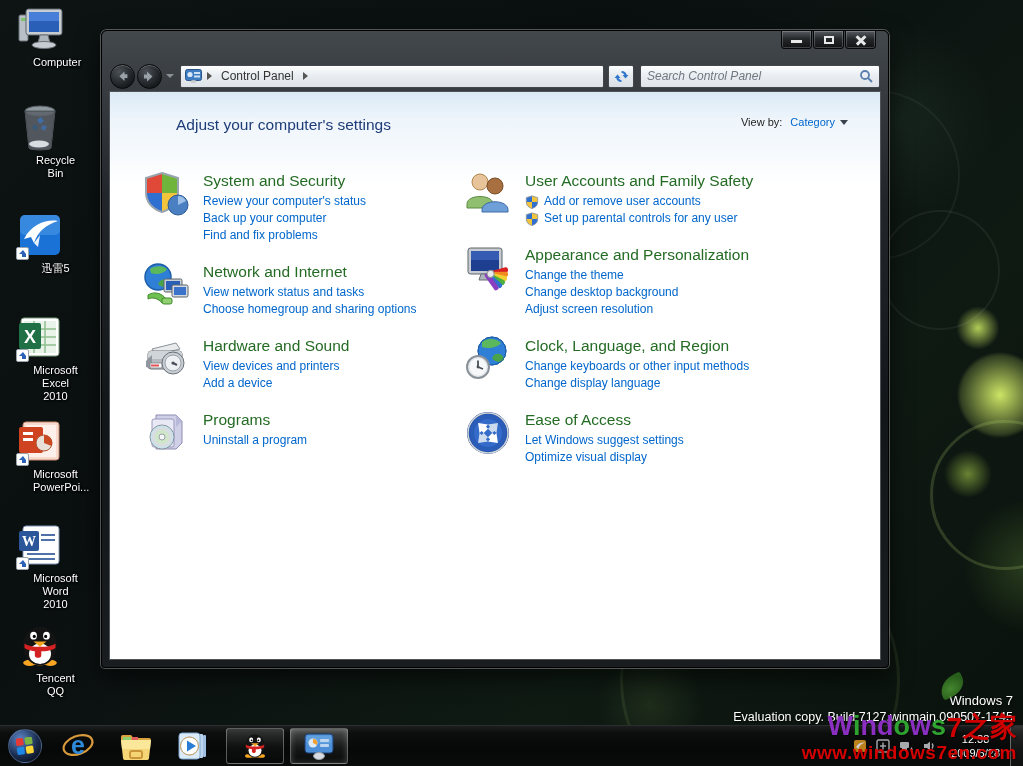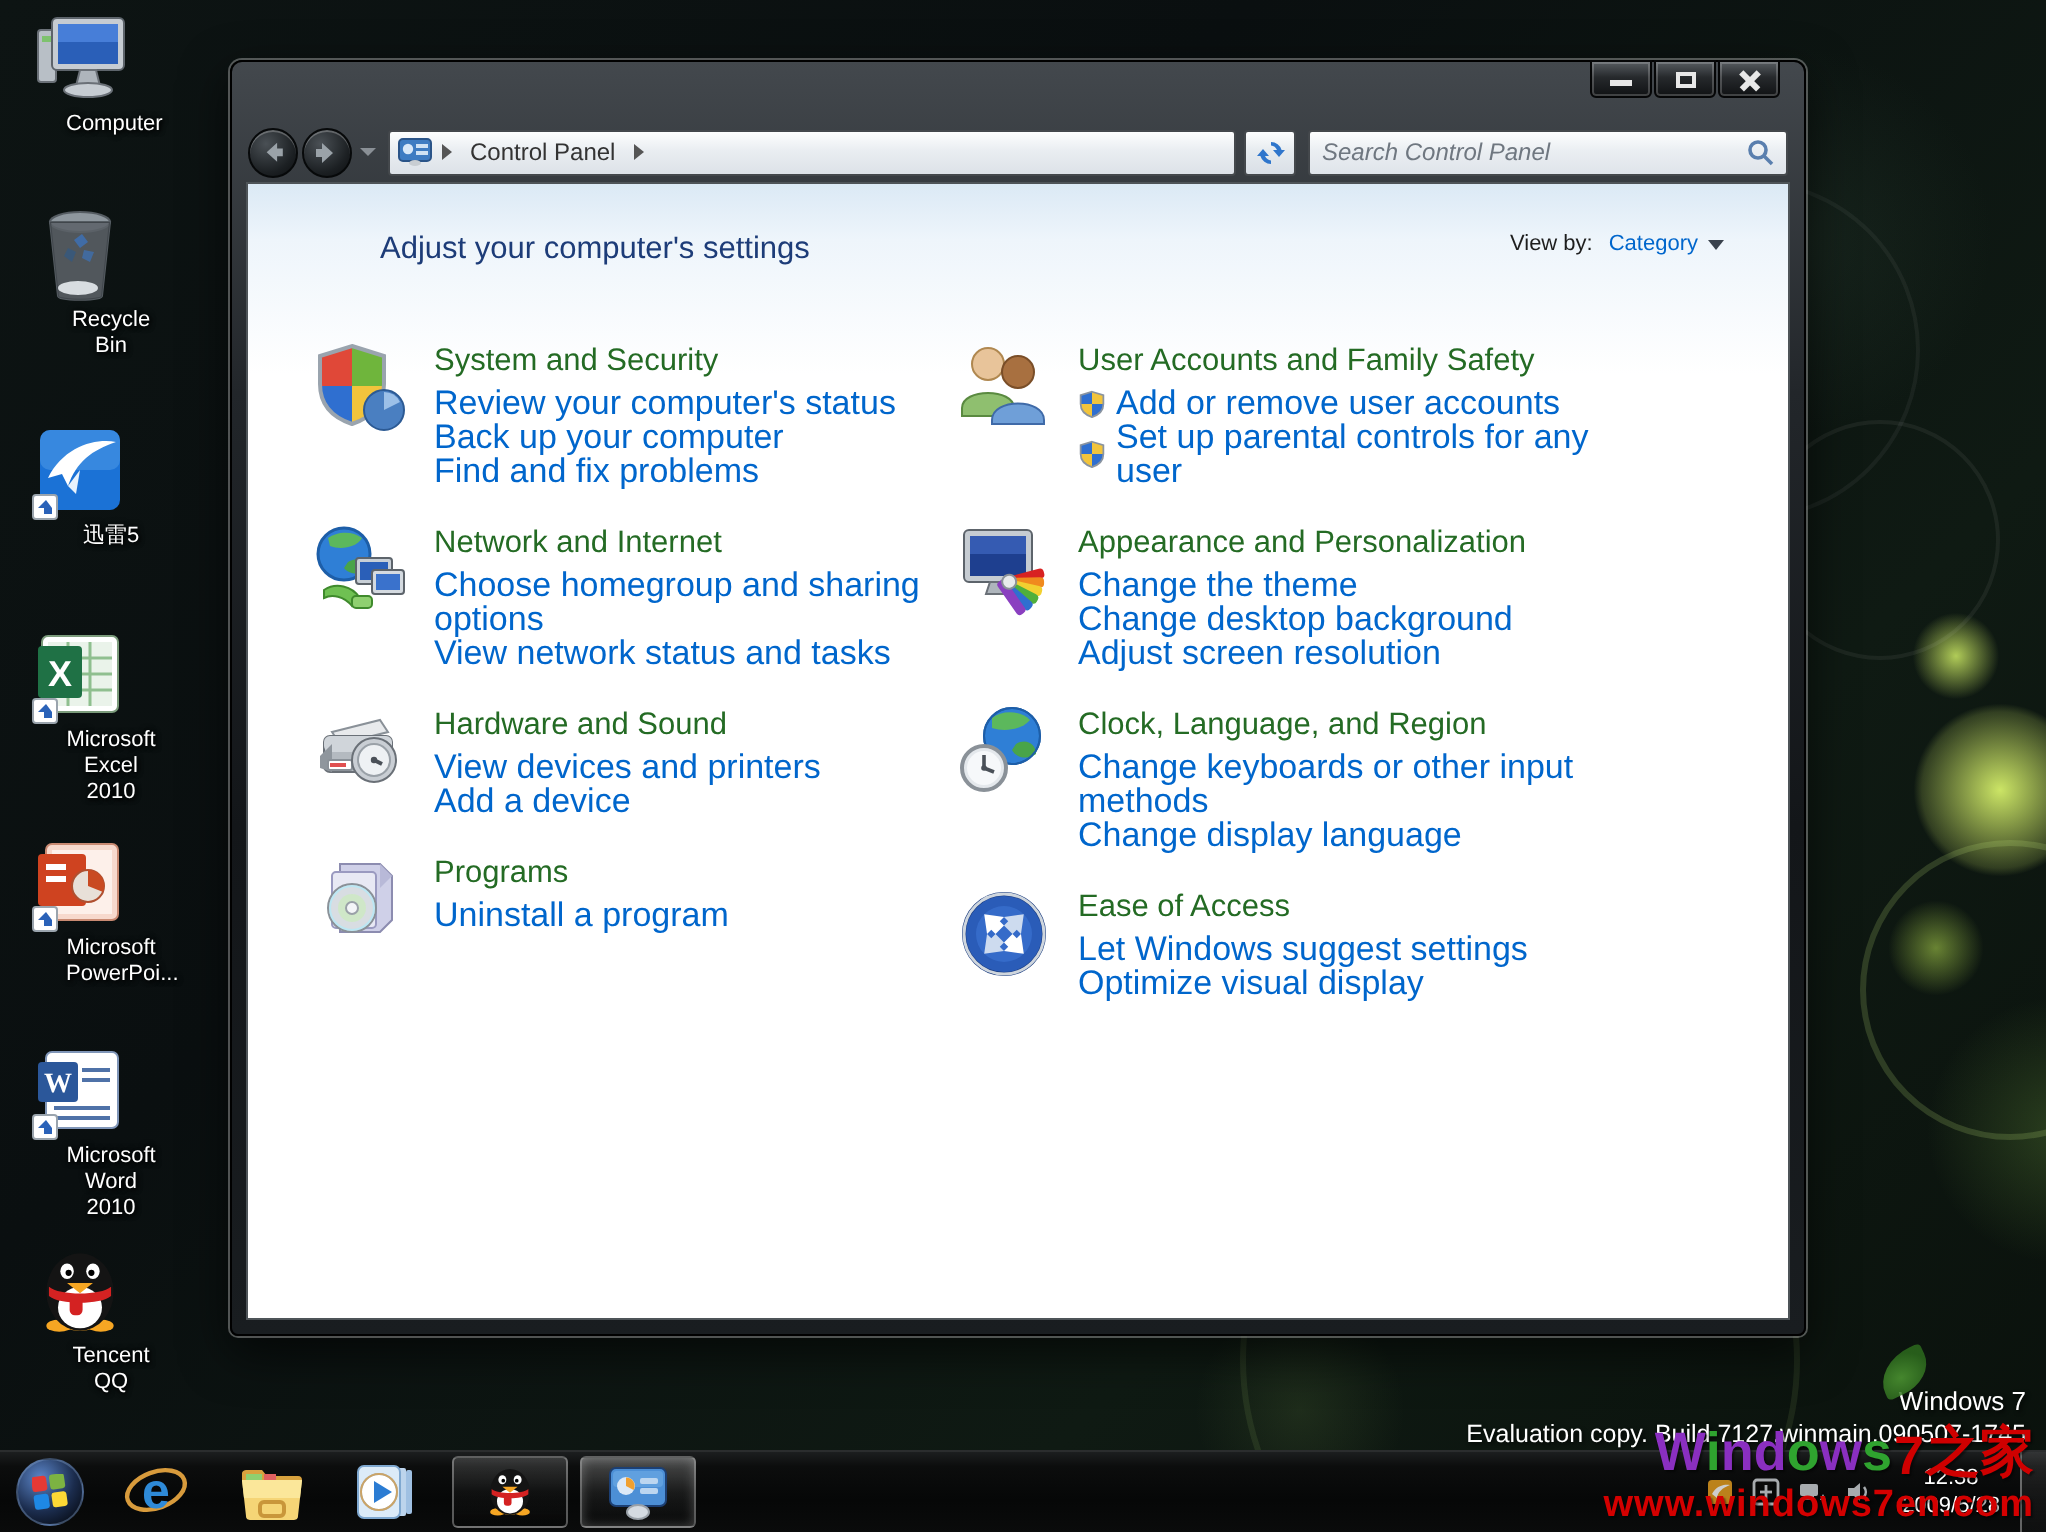--- a/index.html
+++ b/index.html
@@ -32,21 +32,21 @@
     margin-left:31px;
   }
   .shortcut-arrow {
     position:absolute; left:14px; bottom:0px; width:13px; height:13px;
     background:#fff; border:1px solid #9aa4ad; border-radius:2px;
     display:flex; align-items:center; justify-content:center;
   }
 
   
   .win {
-    position:absolute; left:115px; top:30px; width:788px; height:638px;
+    position:absolute; left:101px; top:30px; width:788px; height:638px;
     background:linear-gradient(180deg, #43484d 0%, #22262a 26%, #131619 60%, #191d20 100%);
     border:1px solid #000; border-radius:6px 6px 4px 4px;
     box-shadow:0 0 0 1px rgba(255,255,255,0.30), 0 8px 24px rgba(0,0,0,0.65);
   }
   .titlebar { position:relative; height:30px; }
   .caption-btns { position:absolute; top:-1px; right:12px; display:flex; }
   .cap-btn {
     width:31px; height:19px; margin-left:1px;
     background:linear-gradient(180deg,#565b60,#26292c 45%,#101214);
     border:1px solid #050607; box-shadow:inset 0 0 0 1px rgba(255,255,255,0.20);
@@ -105,21 +105,21 @@
   .viewby { display:flex; align-items:center; font-size:11px; color:#1e1e1e; }
   .viewby .val { color:#0066cc; margin-left:8px; cursor:pointer; }
   .viewby .vcaret { width:0; height:0; border-left:4px solid transparent; border-right:4px solid transparent; border-top:5px solid #39424d; margin-left:5px; }
 
   .columns { display:flex; padding-left:32px; margin-top:36px; }
   .col-left  { width:322px; }
   .col-right { width:340px; }
   .cat { display:flex; margin-bottom:17px; }
   .cat-icon { width:48px; height:48px; flex:0 0 48px; margin-right:13px; position:relative; }
   .cat-title { font-size:15.5px; color:#246b24; margin:2px 0 3px; cursor:pointer; display:inline-block; }
-  .cat a.tlink { display:block; font-size:17px; line-height:17px; color:#0066cc; text-decoration:none; cursor:pointer; }
+  .cat a.tlink { display:block; font-size:12px; line-height:17px; color:#0066cc; text-decoration:none; cursor:pointer; }
   .link-row { display:flex; align-items:center; line-height:17px; }
   .uac-shield { width:14px; height:14px; margin-right:5px; flex:0 0 14px; }
 
   
   .taskbar {
     position:absolute; left:0; bottom:0; width:1023px; height:41px;
     background:linear-gradient(180deg,#1c1e1f 0%, #0c0d0d 18%, #060707 60%, #0a0b0b 100%);
     border-top:1px solid #2b2d2e; display:flex; align-items:center; z-index:50;
   }
   .tb-start { width:42px; height:38px; margin-left:4px; display:flex; align-items:center; justify-content:center; cursor:pointer; }
@@ -413,22 +413,22 @@
                 <rect x="22" y="18" width="18" height="13" rx="1.5" fill="#c8cfd6" stroke="#5d646b"></rect>
                 <rect x="24" y="20" width="14" height="9" fill="#2a5fb8"></rect>
                 <rect x="30" y="24" width="16" height="12" rx="1.5" fill="#d4dae0" stroke="#5d646b"></rect>
                 <rect x="32" y="26" width="12" height="8" fill="#3a72cc"></rect>
                 <path d="M6 34 C12 30 20 32 24 38 L20 42 C16 37 10 36 6 38 Z" fill="#6fc052" stroke="#3f8a2c"></path>
                 <rect x="20" y="37" width="10" height="6" rx="2" fill="#8fd070" stroke="#3f8a2c"></rect>
               </svg>
             </div>
             <div>
               <span class="cat-title">Network and Internet</span>
+              <a class="tlink">View network status and tasks</a>
               <a class="tlink">Choose homegroup and sharing options</a>
-              <a class="tlink">View network status and tasks</a>
             </div>
           </div>
 
           <div class="cat">
             <div class="cat-icon">
               <svg width="48" height="48" viewBox="0 0 48 48">
                 <path d="M10 14 L34 8 L38 14 L14 20 Z" fill="#e8eaec" stroke="#8a9198"></path>
                 <rect x="6" y="16" width="34" height="18" rx="3" fill="#b4bac0" stroke="#6a7077"></rect>
                 <rect x="6" y="16" width="34" height="8" rx="3" fill="#d0d5da"></rect>
                 <path d="M4 26 L10 20 L10 34 L4 32 Z" fill="#8f969d"></path>

